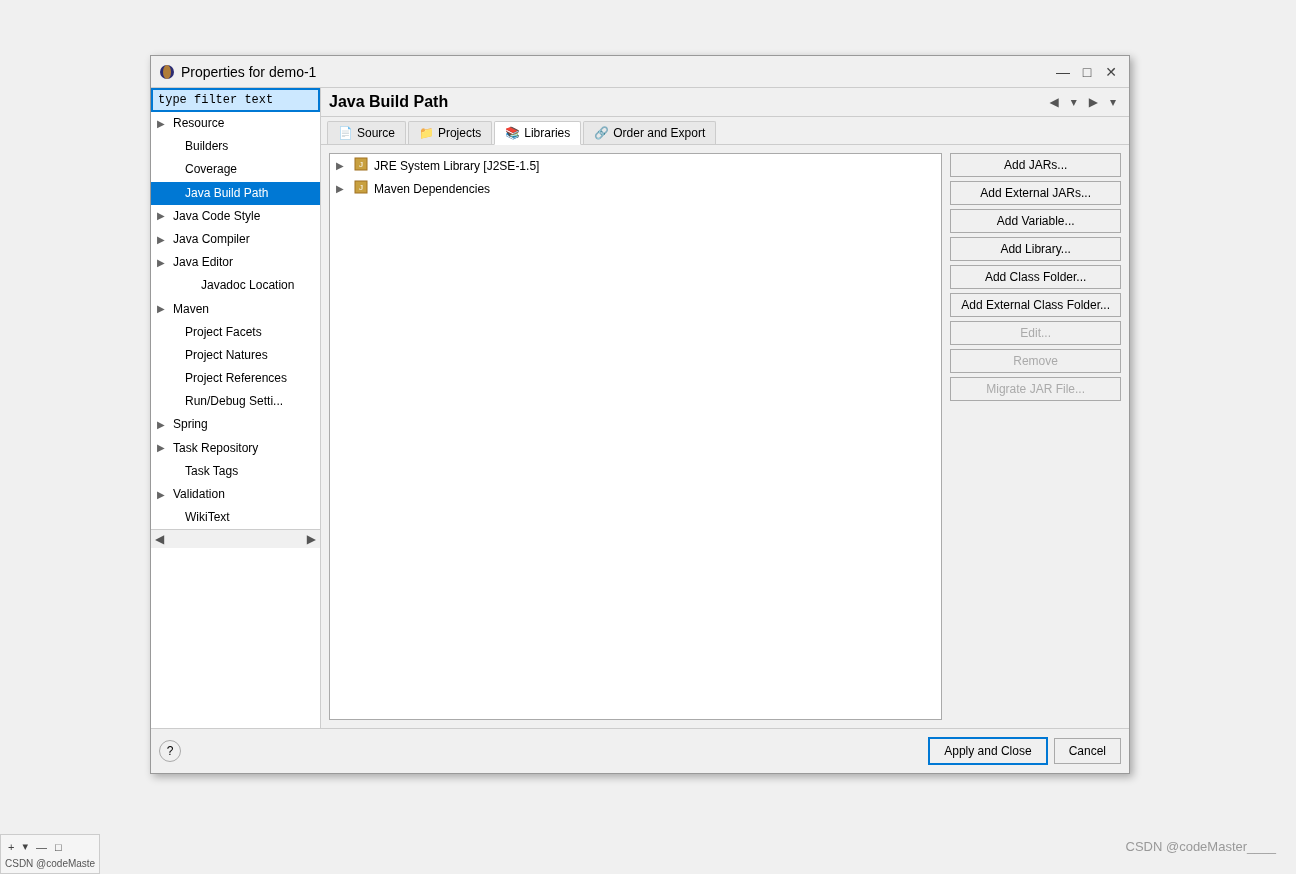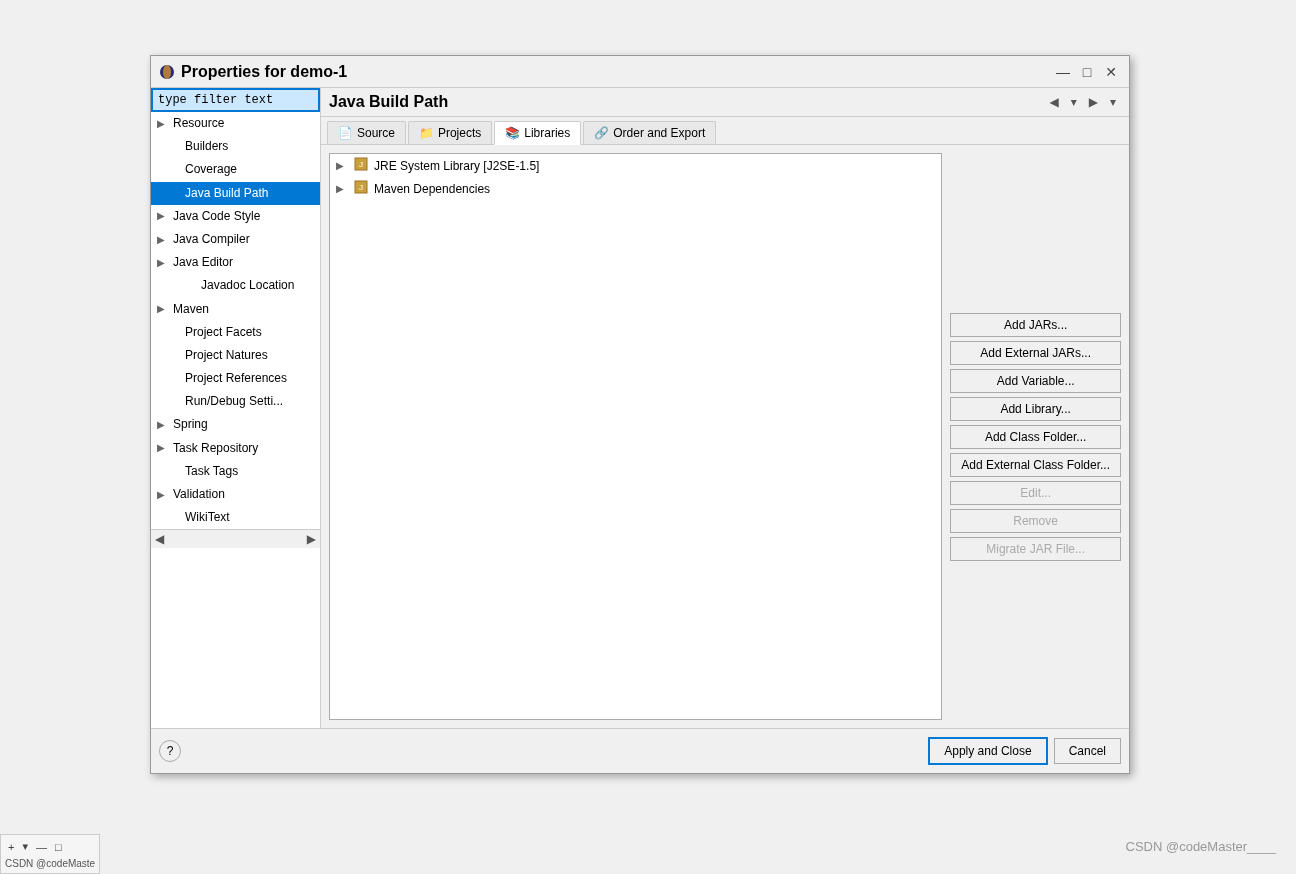--- a/index.html
+++ b/index.html
@@ -83,22 +83,22 @@
     .title-bar-left {
       display: flex;
       align-items: center;
       gap: 6px;
     }
     .title-icon {
       width: 16px;
       height: 16px;
     }
     .title-text {
-      font-size: 16px;
-      font-weight: bold;
+      font-size: 14px;
+      font-weight: normal;
     }
     .title-bar-controls {
       display: flex;
       gap: 4px;
     }
     .title-btn {
       width: 20px;
       height: 20px;
       background: none;
       border: none;
@@ -258,21 +258,20 @@
     .entry-icon {
       font-size: 12px;
     }
 
     
     .action-buttons {
       display: flex;
       flex-direction: column;
       gap: 4px;
       min-width: 140px;
-      justify-content: center;
     }
     .action-btn {
       padding: 4px 10px;
       background: #f0f0f0;
       border: 1px solid #aaa;
       cursor: pointer;
       font-size: 12px;
       text-align: center;
     }
     .action-btn.disabled {

